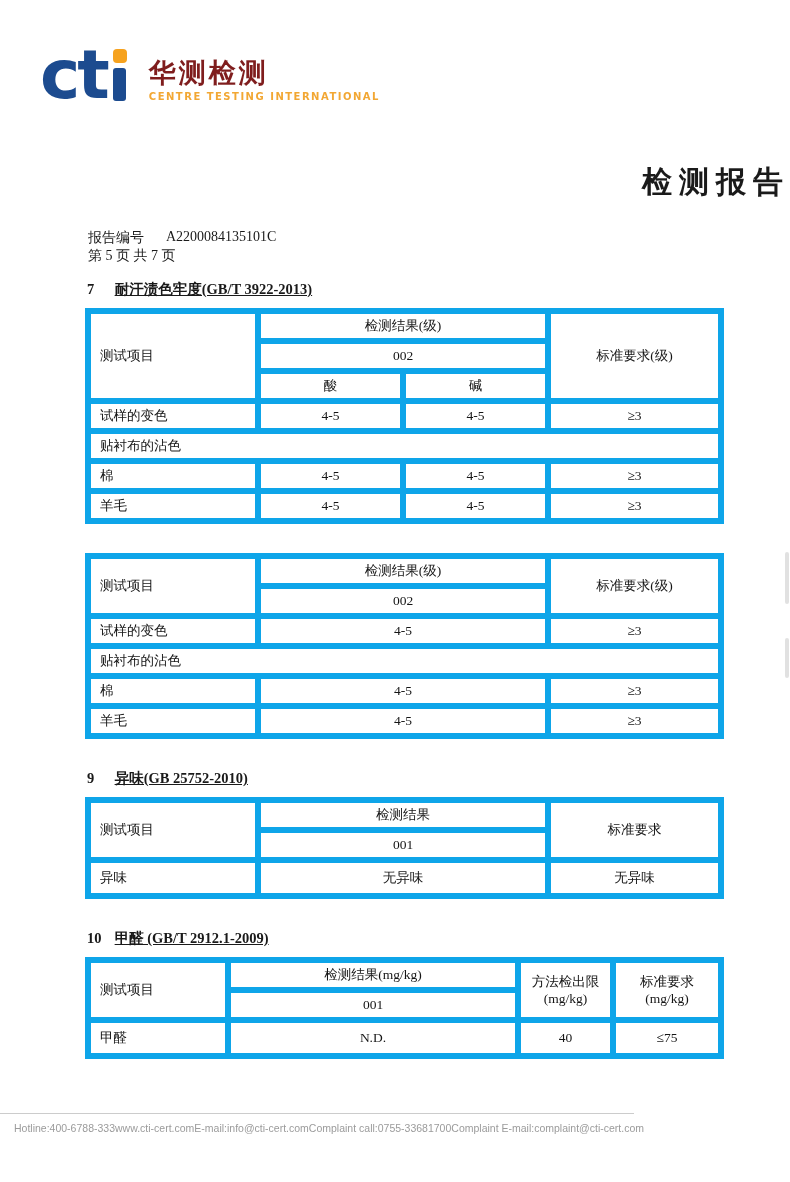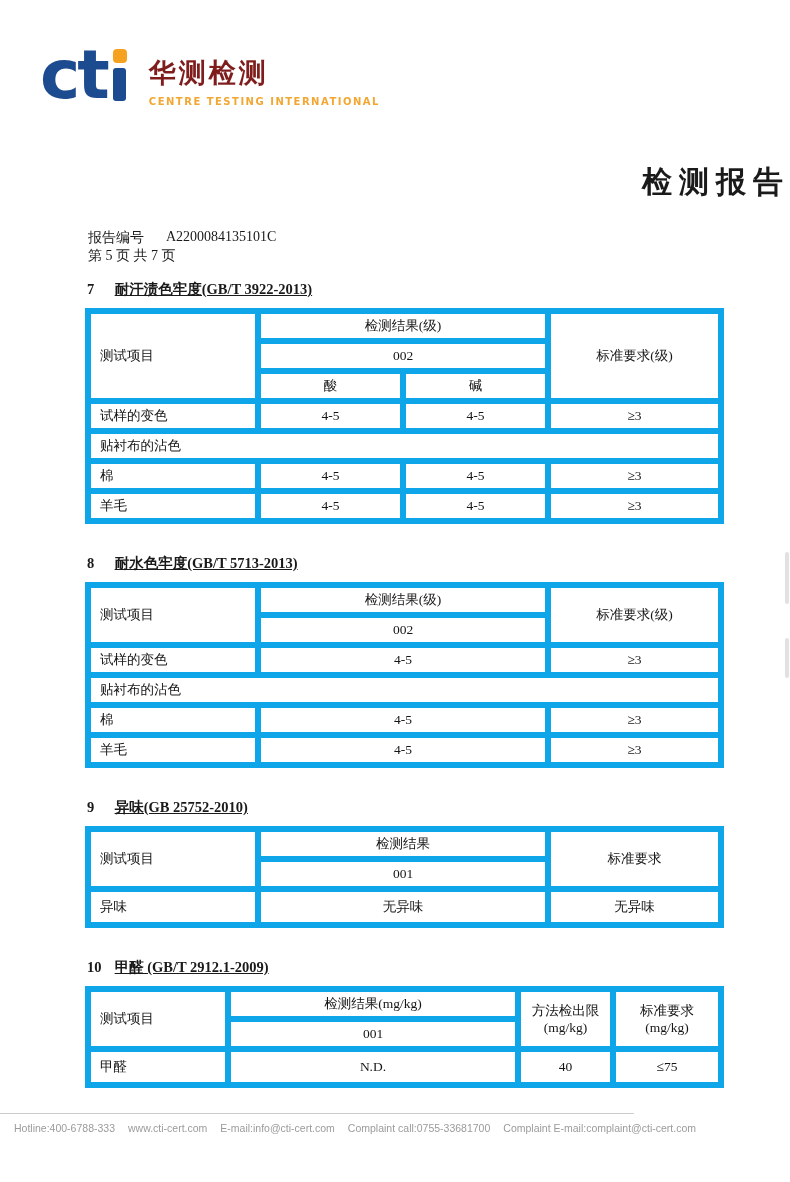--- a/index.html
+++ b/index.html
@@ -23,21 +23,20 @@
   .logo-i { display: inline-flex; flex-direction: column; align-items: center; gap: 5px; margin-left: 6px; }
   .logo-dot { width: 14px; height: 14px; border-radius: 4px; background: #f6a21e; }
   .logo-stem { width: 13px; height: 33px; border-radius: 3px; background: #1c4b8f; }
   .logo-text { display: flex; flex-direction: column; padding-top: 7px; }
   .logo-cn {
     font-family: "DejaVu Sans", sans-serif;
     font-size: 27px; line-height: 36px; font-weight: bold;
     color: #7f1d1d; letter-spacing: 3px;
   }
   .logo-en {
-    margin-top: 5px;
     font-family: "DejaVu Sans", sans-serif;
     font-size: 10px; font-weight: bold;
     color: #f2a733; letter-spacing: 1.5px;
   }
 
   
   .report-title {
     position: absolute; top: 162px; left: 0; width: 100%;
     text-align: right; font-size: 30px; font-weight: bold; letter-spacing: 7px;
   }
@@ -67,21 +66,21 @@
   .two-line div { line-height: 17px; }
 
   
   .footer {
     position: absolute; top: 1113px; left: 0; width: 634px;
     border-top: 1px solid #cccccc;
     box-sizing: border-box;
     padding: 8px 14px 0 14px;
     display: flex; justify-content: space-between;
     font-family: "Liberation Sans", sans-serif;
-    font-size: 10.5px; color: #9b9b9b; white-space: nowrap; gap: 13px;
+    font-size: 10.5px; color: #9b9b9b; white-space: nowrap;
   }
 
   
   .edge-artifact { position: absolute; right: 1px; width: 4px; background: #c9c9c9; opacity: 0.55; border-radius: 2px; }
   .edge-a1 { top: 552px; height: 52px; }
   .edge-a2 { top: 638px; height: 40px; }
 </style>
 </head>
 <body>
 
@@ -152,24 +151,20 @@
       </tr>
       <tr>
         <td class="l">羊毛</td>
         <td>4-5</td>
         <td>4-5</td>
         <td>≥3</td>
       </tr>
     </tbody>
   </table>
 
-  <div class="sec-heading">
-    <span class="sec-num">8</span>
-    <span class="sec-title">耐水色牢度(GB/T 5713-2013)</span>
-  </div>
   <table class="rpt">
     <colgroup>
         <col style="width:170px">
         <col style="width:290px">
         <col style="width:173px">
       </colgroup>
     <tbody>
       <tr>
         <td class="l" rowspan="2">测试项目</td>
         <td>检测结果(级)</td>

